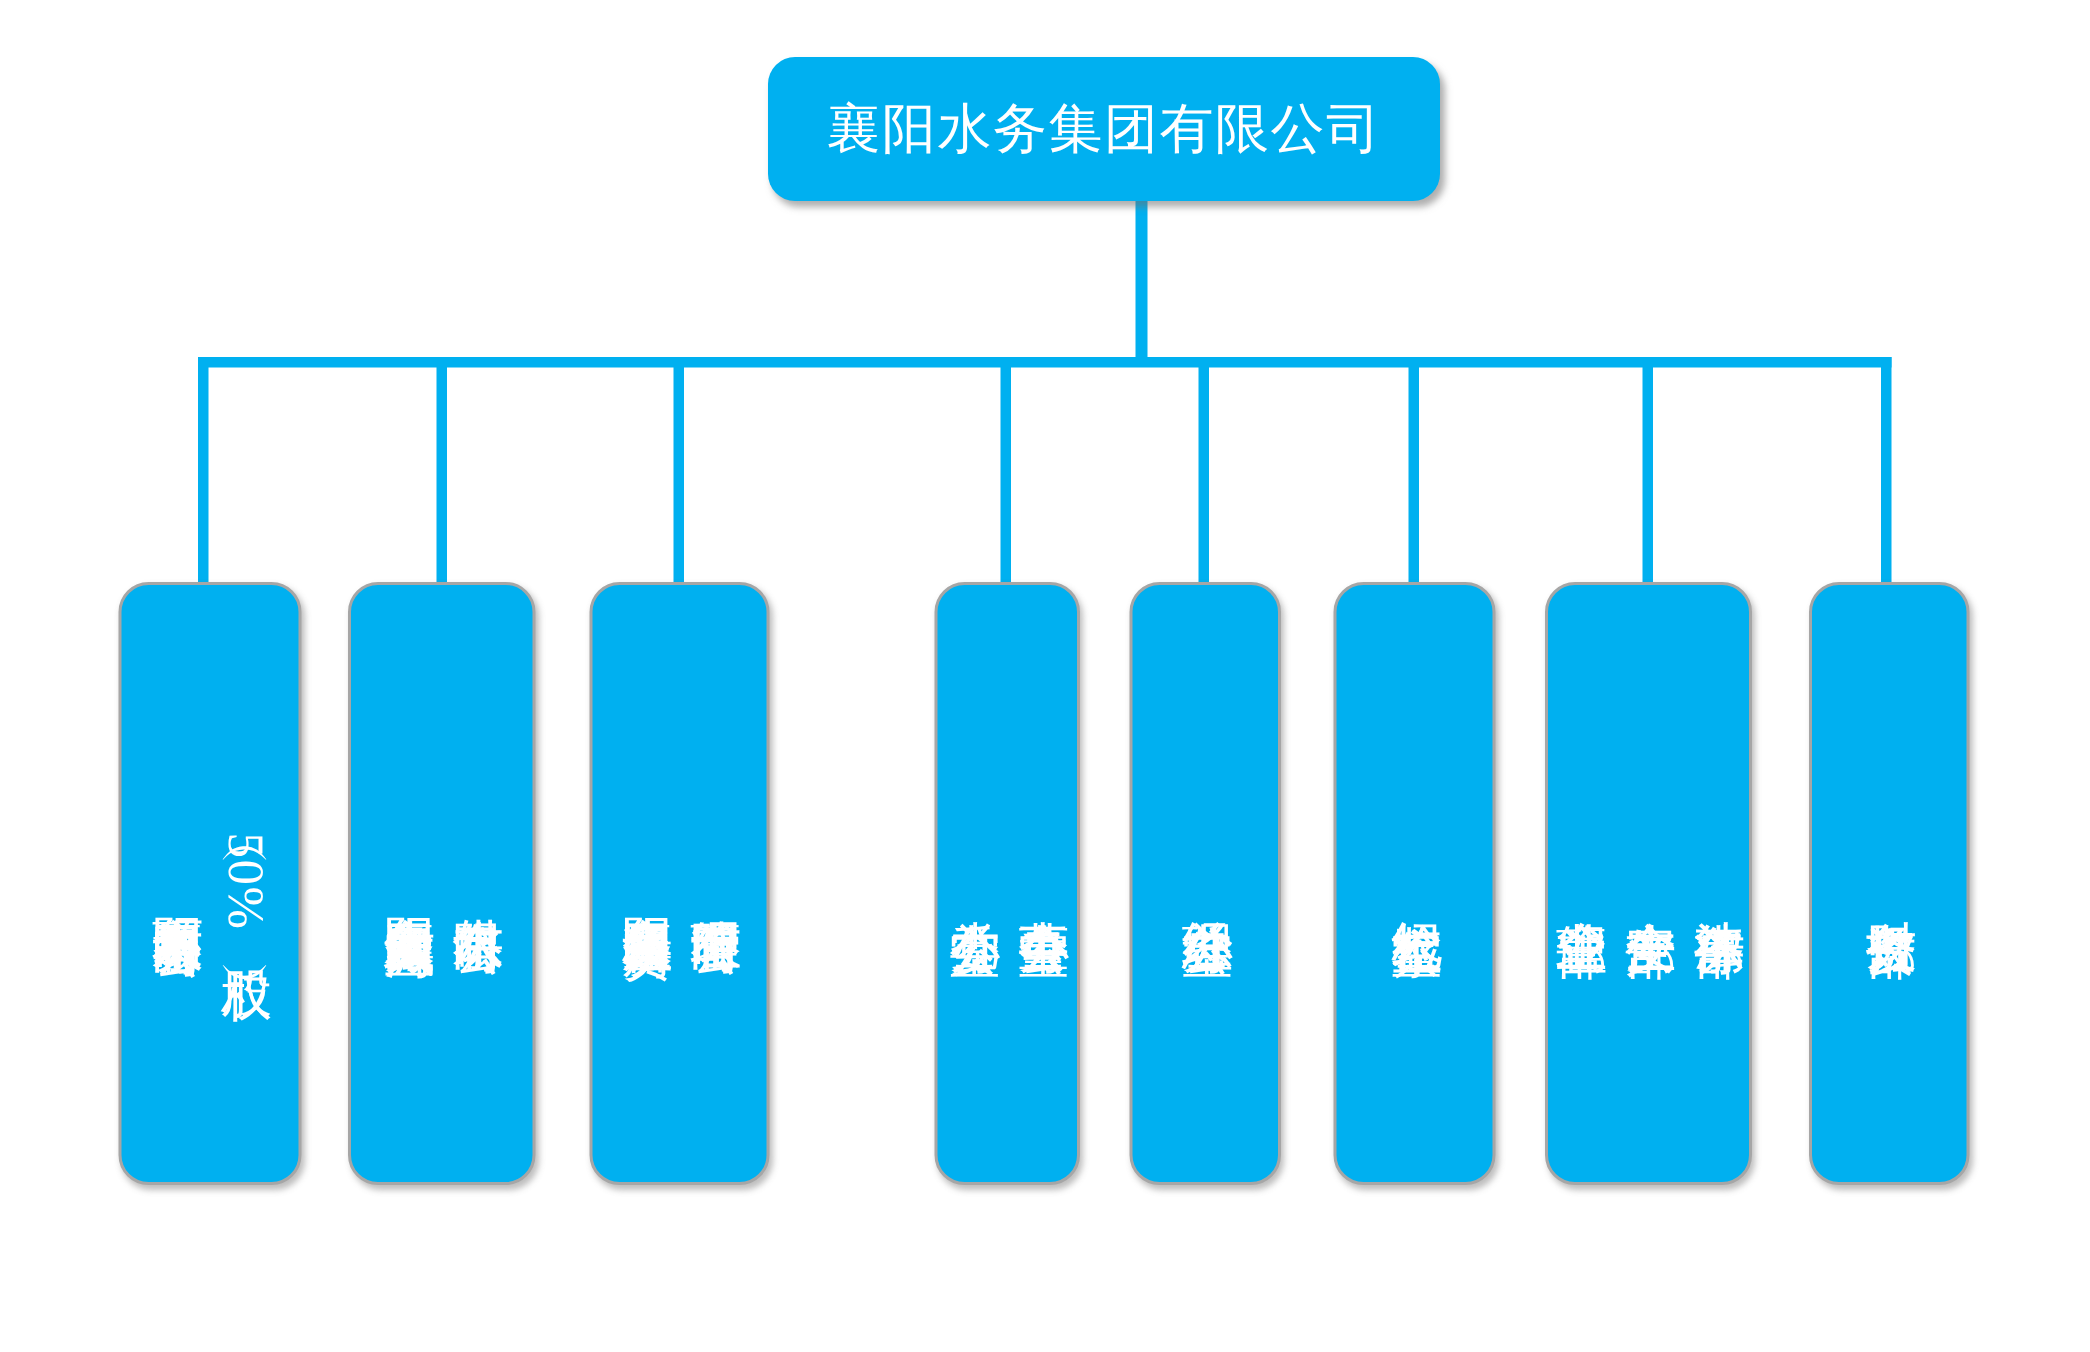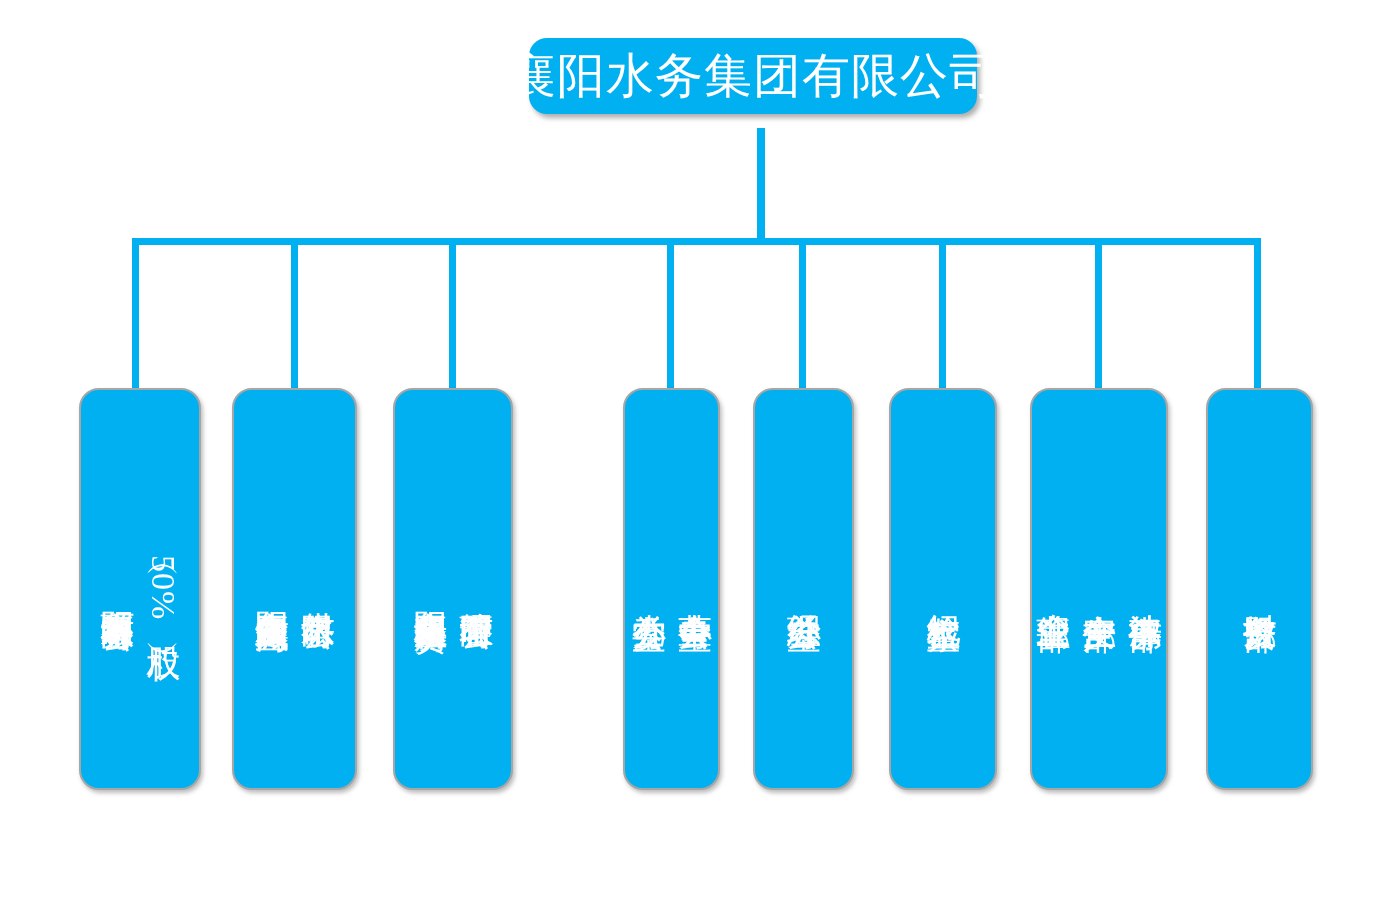--- a/index.html
+++ b/index.html
@@ -28,28 +28,28 @@
   .stem   { left: 757px; top: 128px; width: 8px;  height: 113px; }
   .hbar   { left: 132px; top: 238px; width: 1129px; height: 7px; }
   .drop   { top: 238px;  width: 7px; height: 152px; }
   
   .node {
     position: absolute;
     background: var(--node-fill);
     color: var(--node-text);
   }
   .node.root {
-    left: 529px; top: 38px;
-    width: 448px; height: 76px;
+    left: 512px; top: 38px;
+    width: 448px; height: 96px;
     border-radius: 18px;
     box-shadow: 3px 4px 5px rgba(110,110,110,0.55);
     display: flex;
     align-items: center;
     justify-content: center;
-    font-size: 48px;
+    font-size: 36px;
     letter-spacing: 1px;
     white-space: nowrap;
   }
   .node.child {
     top: 388px;
     height: 402px;
     border: 2px solid var(--child-border);
     border-radius: 20px;
     box-shadow: 2px 3px 4px rgba(110,110,110,0.45);
     display: flex;

